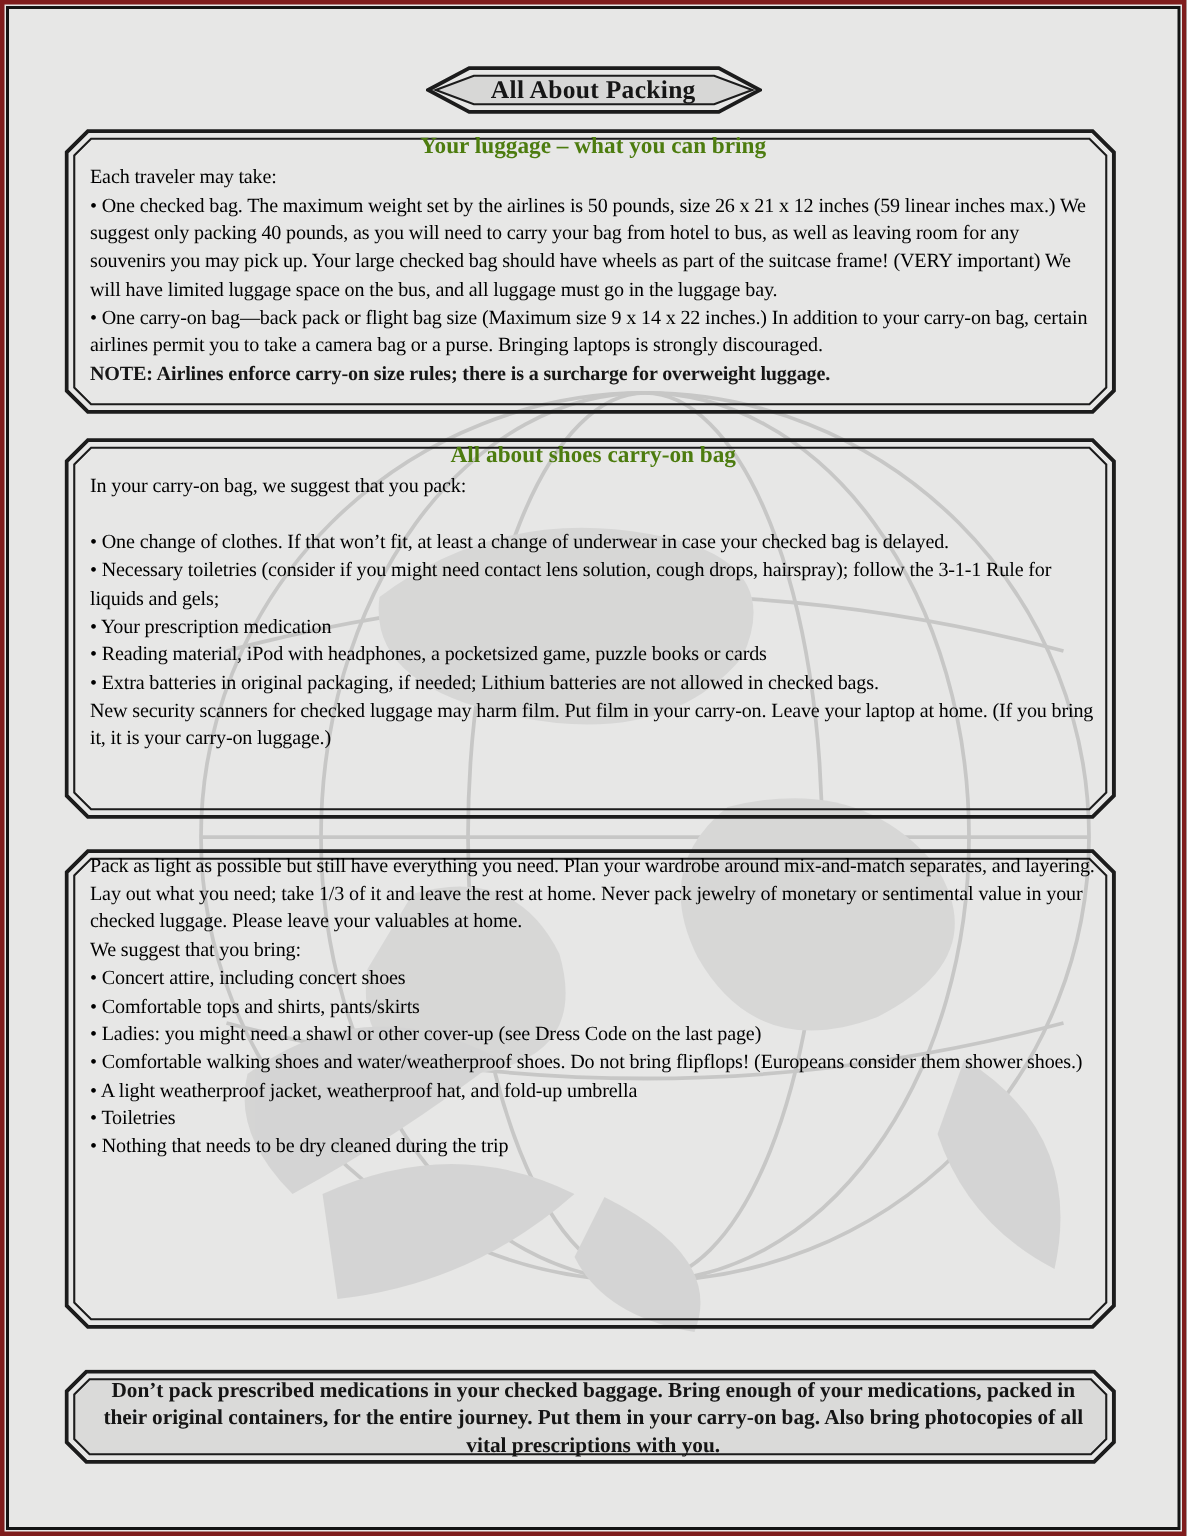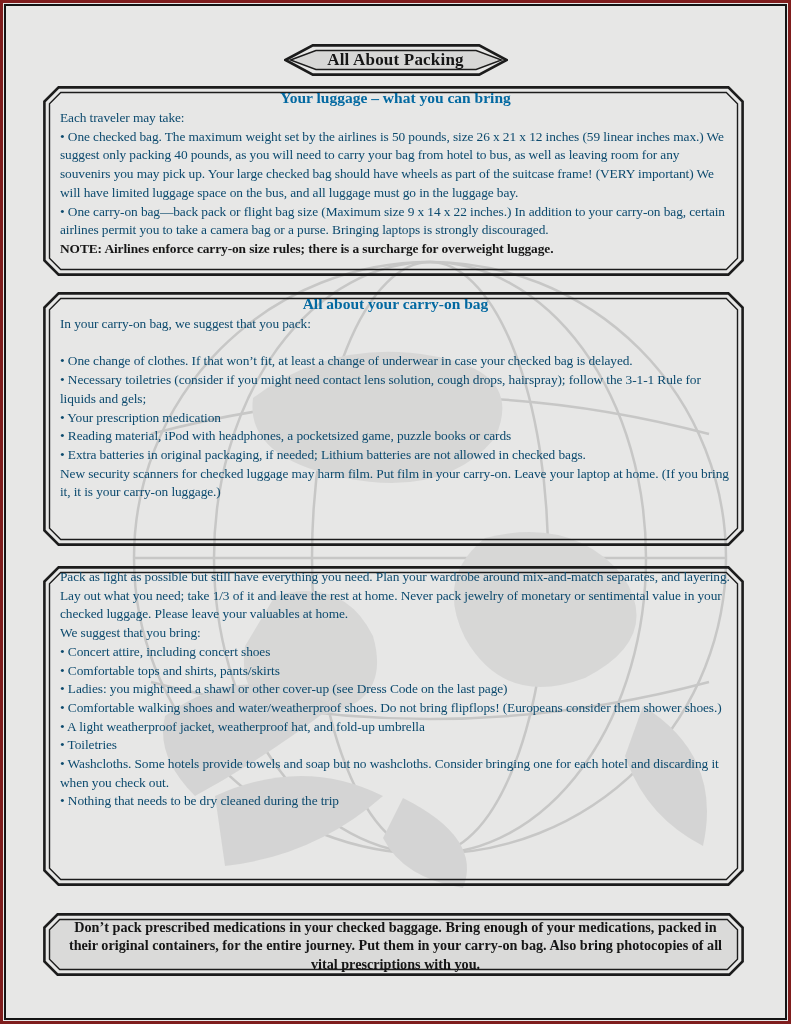--- a/index.html
+++ b/index.html
@@ -57,27 +57,27 @@
     height: 63px; margin-top: 27px;
     display: flex; align-items: center; justify-content: center;
     padding: 4px 46px;
   }
 
   .box-title {
     margin: 0 0 1px;
     text-align: center;
     font-size: 15.5px; line-height: 20px;
     font-weight: bold;
-    color: #0369a1;
+    color: #4d7c0f;
   }
   .line {
     margin: 0;
     font-size: 13.4px; line-height: 18.7px;
     letter-spacing: -0.1px;
-    color: #0c4a6e;
+    color: #000000;
   }
   .line.note { font-weight: bold; color: #161616; }
   .line.spacer { height: 18.7px; }
 
   .callout-text {
     margin: 0;
     text-align: center;
     font-weight: bold;
     font-size: 14.2px; line-height: 18.6px;
     color: #151515;
@@ -137,21 +137,21 @@
           <p class="line plain" data-name="text-line">Each traveler may take:</p>
           <p class="line plain" data-name="text-line">• One checked bag. The maximum weight set by the airlines is 50 pounds, size 26 x 21 x 12 inches (59 linear inches max.) We suggest only packing 40 pounds, as you will need to carry your bag from hotel to bus, as well as leaving room for any souvenirs you may pick up. Your large checked bag should have wheels as part of the suitcase frame! (VERY important) We will have limited luggage space on the bus, and all luggage must go in the luggage bay.</p>
           <p class="line plain" data-name="text-line">• One carry-on bag—back pack or flight bag size (Maximum size 9 x 14 x 22 inches.) In addition to your carry-on bag, certain airlines permit you to take a camera bag or a purse. Bringing laptops is strongly discouraged.</p>
           <p class="line note" data-name="note-line">NOTE: Airlines enforce carry-on size rules; there is a surcharge for overweight luggage.</p>
         </section>
         <section data-name="section-carry-on">
           <svg width="701" height="254" class="frame-svg" data-name="double-border-decoration">
             <polygon points="17.7,6.5 683.3,6.5 694.5,17.7 694.5,236.3 683.3,247.5 17.7,247.5 6.5,236.3 6.5,17.7" fill="none" stroke="#1c1c1c" stroke-width="1.4"></polygon>
             <polygon points="15.6,1.4 685.4,1.4 699.6,15.6 699.6,238.4 685.4,252.6 15.6,252.6 1.4,238.4 1.4,15.6" fill="none" stroke="#1c1c1c" stroke-width="2.6"></polygon>
           </svg>
-          <h2 class="box-title" data-name="section-title">All about your carry-on bag</h2>
+          <h2 class="box-title" data-name="section-title">All about shoes carry-on bag</h2>
           <p class="line plain" data-name="text-line">In your carry-on bag, we suggest that you pack:</p>
           <p class="line spacer" data-name="spacer-line"></p>
           <p class="line plain" data-name="text-line">• One change of clothes. If that won’t fit, at least a change of underwear in case your checked bag is delayed.</p>
           <p class="line plain" data-name="text-line">• Necessary toiletries (consider if you might need contact lens solution, cough drops, hairspray); follow the 3-1-1 Rule for liquids and gels;</p>
           <p class="line plain" data-name="text-line">• Your prescription medication</p>
           <p class="line plain" data-name="text-line">• Reading material, iPod with headphones, a pocketsized game, puzzle books or cards</p>
           <p class="line plain" data-name="text-line">• Extra batteries in original packaging, if needed; Lithium batteries are not allowed in checked bags.</p>
           <p class="line plain" data-name="text-line">New security scanners for checked luggage may harm film. Put film in your carry-on. Leave your laptop at home. (If you bring it, it is your carry-on luggage.)</p>
         </section>
         <section data-name="section-clothes">
@@ -160,21 +160,20 @@
             <polygon points="15.6,1.4 685.4,1.4 699.6,15.6 699.6,304.4 685.4,318.6 15.6,318.6 1.4,304.4 1.4,15.6" fill="none" stroke="#1c1c1c" stroke-width="2.6"></polygon>
           </svg>
           <p class="line plain" data-name="text-line">Pack as light as possible but still have everything you need. Plan your wardrobe around mix-and-match separates, and layering. Lay out what you need; take 1/3 of it and leave the rest at home. Never pack jewelry of monetary or sentimental value in your checked luggage. Please leave your valuables at home.</p>
           <p class="line plain" data-name="text-line">We suggest that you bring:</p>
           <p class="line plain" data-name="text-line">• Concert attire, including concert shoes</p>
           <p class="line plain" data-name="text-line">• Comfortable tops and shirts, pants/skirts</p>
           <p class="line plain" data-name="text-line">• Ladies: you might need a shawl or other cover-up (see Dress Code on the last page)</p>
           <p class="line plain" data-name="text-line">• Comfortable walking shoes and water/weatherproof shoes. Do not bring flipflops! (Europeans consider them shower shoes.)</p>
           <p class="line plain" data-name="text-line">• A light weatherproof jacket, weatherproof hat, and fold-up umbrella</p>
           <p class="line plain" data-name="text-line">• Toiletries</p>
-          <p class="line plain" data-name="text-line">• Washcloths. Some hotels provide towels and soap but no washcloths. Consider bringing one for each hotel and discarding it when you check out.</p>
           <p class="line plain" data-name="text-line">• Nothing that needs to be dry cleaned during the trip</p>
         </section>
         <section data-name="section-medications">
           <svg width="701" height="63" class="frame-svg" data-name="double-border-decoration">
             <polygon points="16.7,6.5 684.3,6.5 694.5,16.7 694.5,46.3 684.3,56.5 16.7,56.5 6.5,46.3 6.5,16.7" fill="#dadad9" stroke="#1c1c1c" stroke-width="1.4"></polygon>
             <polygon points="14.6,1.4 686.4,1.4 699.6,14.6 699.6,48.4 686.4,61.6 14.6,61.6 1.4,48.4 1.4,14.6" fill="none" stroke="#1c1c1c" stroke-width="2.6"></polygon>
           </svg>
           <p class="callout-text" data-name="callout-text">Don’t pack prescribed medications in your checked baggage. Bring enough of your medications, packed in their original containers, for the entire journey. Put them in your carry-on bag. Also bring photocopies of all vital prescriptions with you.</p>
         </section>
       </div>

